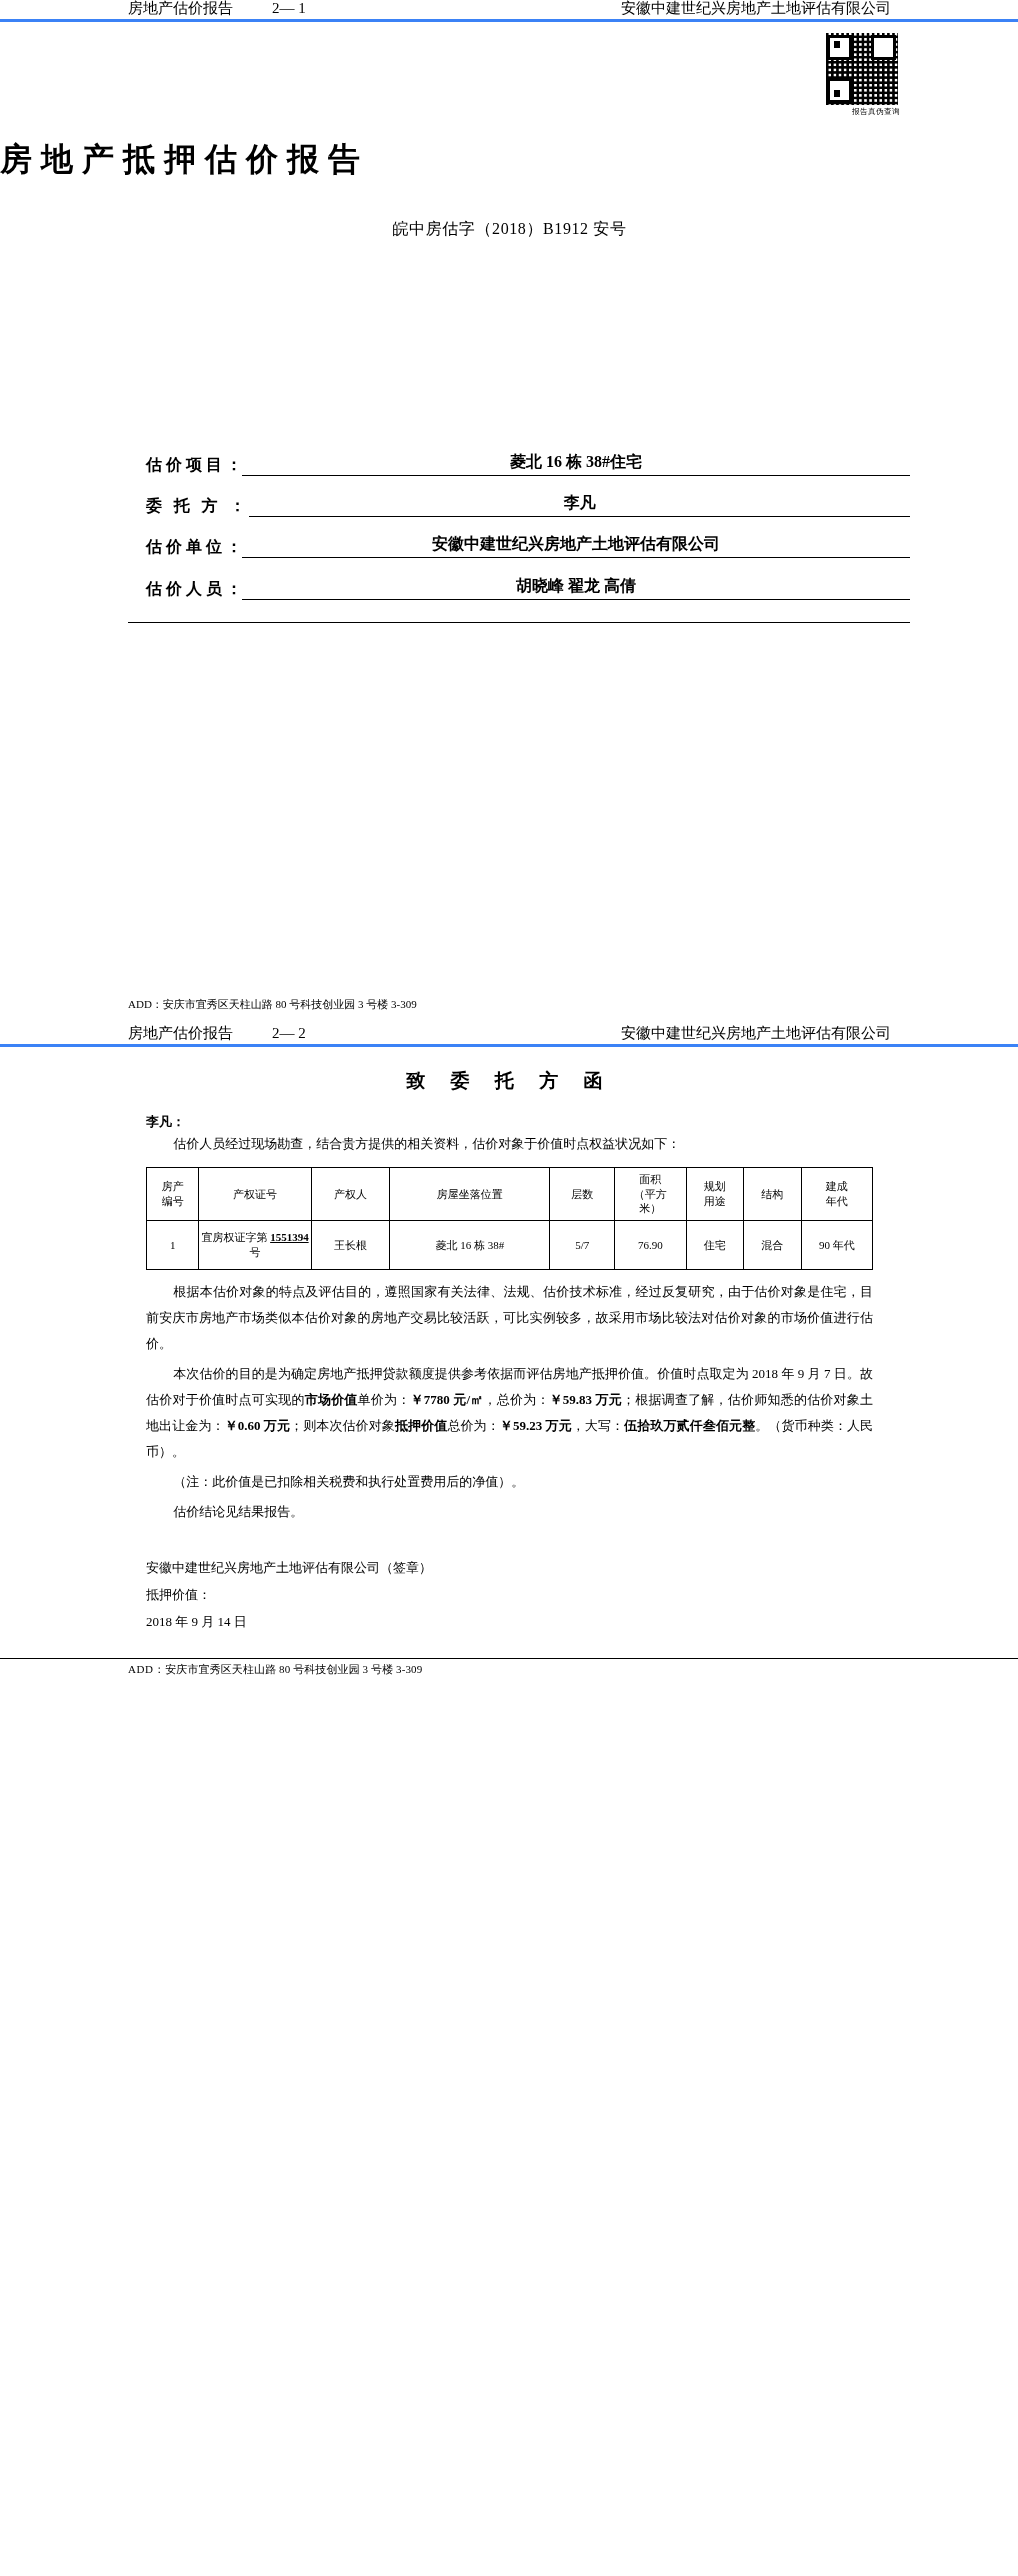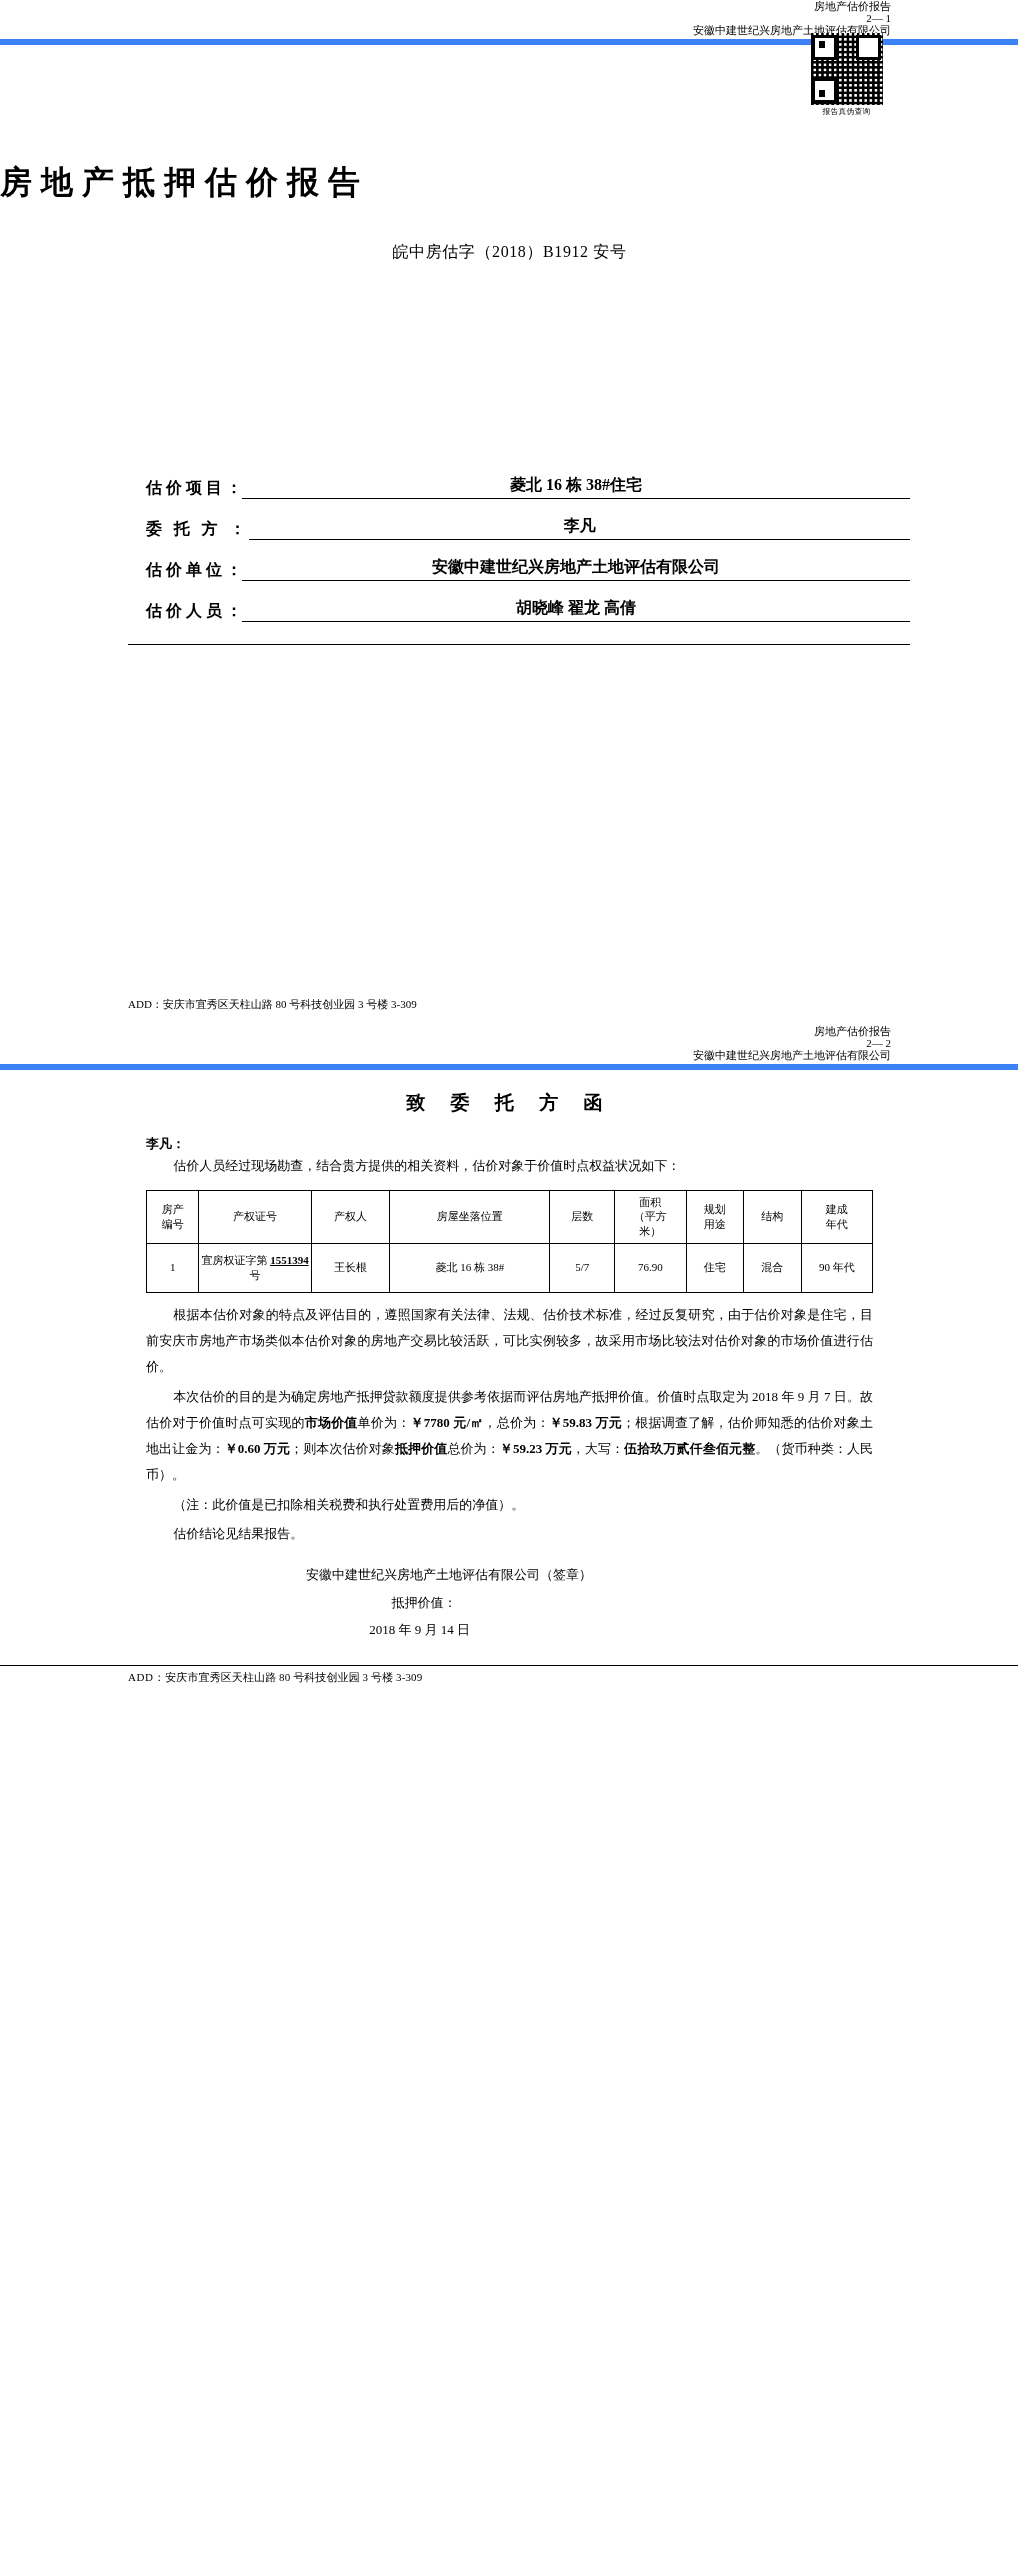--- a/index.html
+++ b/index.html
@@ -16,48 +16,47 @@
   .page {
     width: 1019px;
     position: relative;
     box-sizing: border-box;
   }
   
   .run-head {
     display: flex;
     align-items: flex-end;
     justify-content: space-between;
-    font-size: 11px;
+    font-size: 15px;
     line-height: 1.1;
     padding: 0 128px 2.6px 128px;
-    border-bottom: 6px solid #3b82f6;
+    border-bottom: 3px solid #3b82f6;
     margin: 0 0 0 0;
-    flex-direction: column;
   }
   .run-head .rh-left { flex: 0 0 auto; }
   .run-head .rh-center { flex: 0 0 auto; margin-left: 39px; }
   .run-head .rh-right { flex: 0 0 auto; margin-left: auto; }
 
   
   .run-foot {
     font-size: 11px;
     padding: 3.9px 128px 0 128px;
     border-top: 1px solid #000;
     letter-spacing: 0.1px;
   }
   .run-foot .lbl { letter-spacing: 0.6px; }
 
   
   .p1 { height: 1025px; position: relative; }
   .qr-wrap {
     position: absolute;
-    right: 134px;
+    right: 119px;
     top: 33px;
     width: 77px;
-    text-align: center;
+    text-align: right;
   }
   .qr {
     width: 72px;
     height: 72px;
     margin: 0 auto;
     background-color: #fff;
     background-image:
       repeating-linear-gradient(90deg, #000 0 2.6px, transparent 2.6px 5.1px),
       repeating-linear-gradient(0deg, #000 0 2.6px, transparent 2.6px 5.1px);
     background-size: 5.1px 5.1px, 5.1px 5.1px;
@@ -178,23 +177,23 @@
     border: 0.8px solid #000;
     text-align: center;
     vertical-align: middle;
     padding: 3.9px 1.3px;
     line-height: 1.35;
   }
   table.info th { font-weight: normal; }
   table.info td { height: 40px; }
 
   .sign-block {
-    margin-top: 14px;
+    margin-top: 29px;
     padding-right: 121px;
-    text-align: center;
+    text-align: left;
     font-size: 13px;
     line-height: 2.1;
   }
   .sign-block .ln2 { padding-right: 50px; }
   .sign-block .ln3 { padding-right: 59px; }
   .p2-foot {
     margin-top: 22px;
     font-size: 11px;
     padding-left: 128px;
   }

